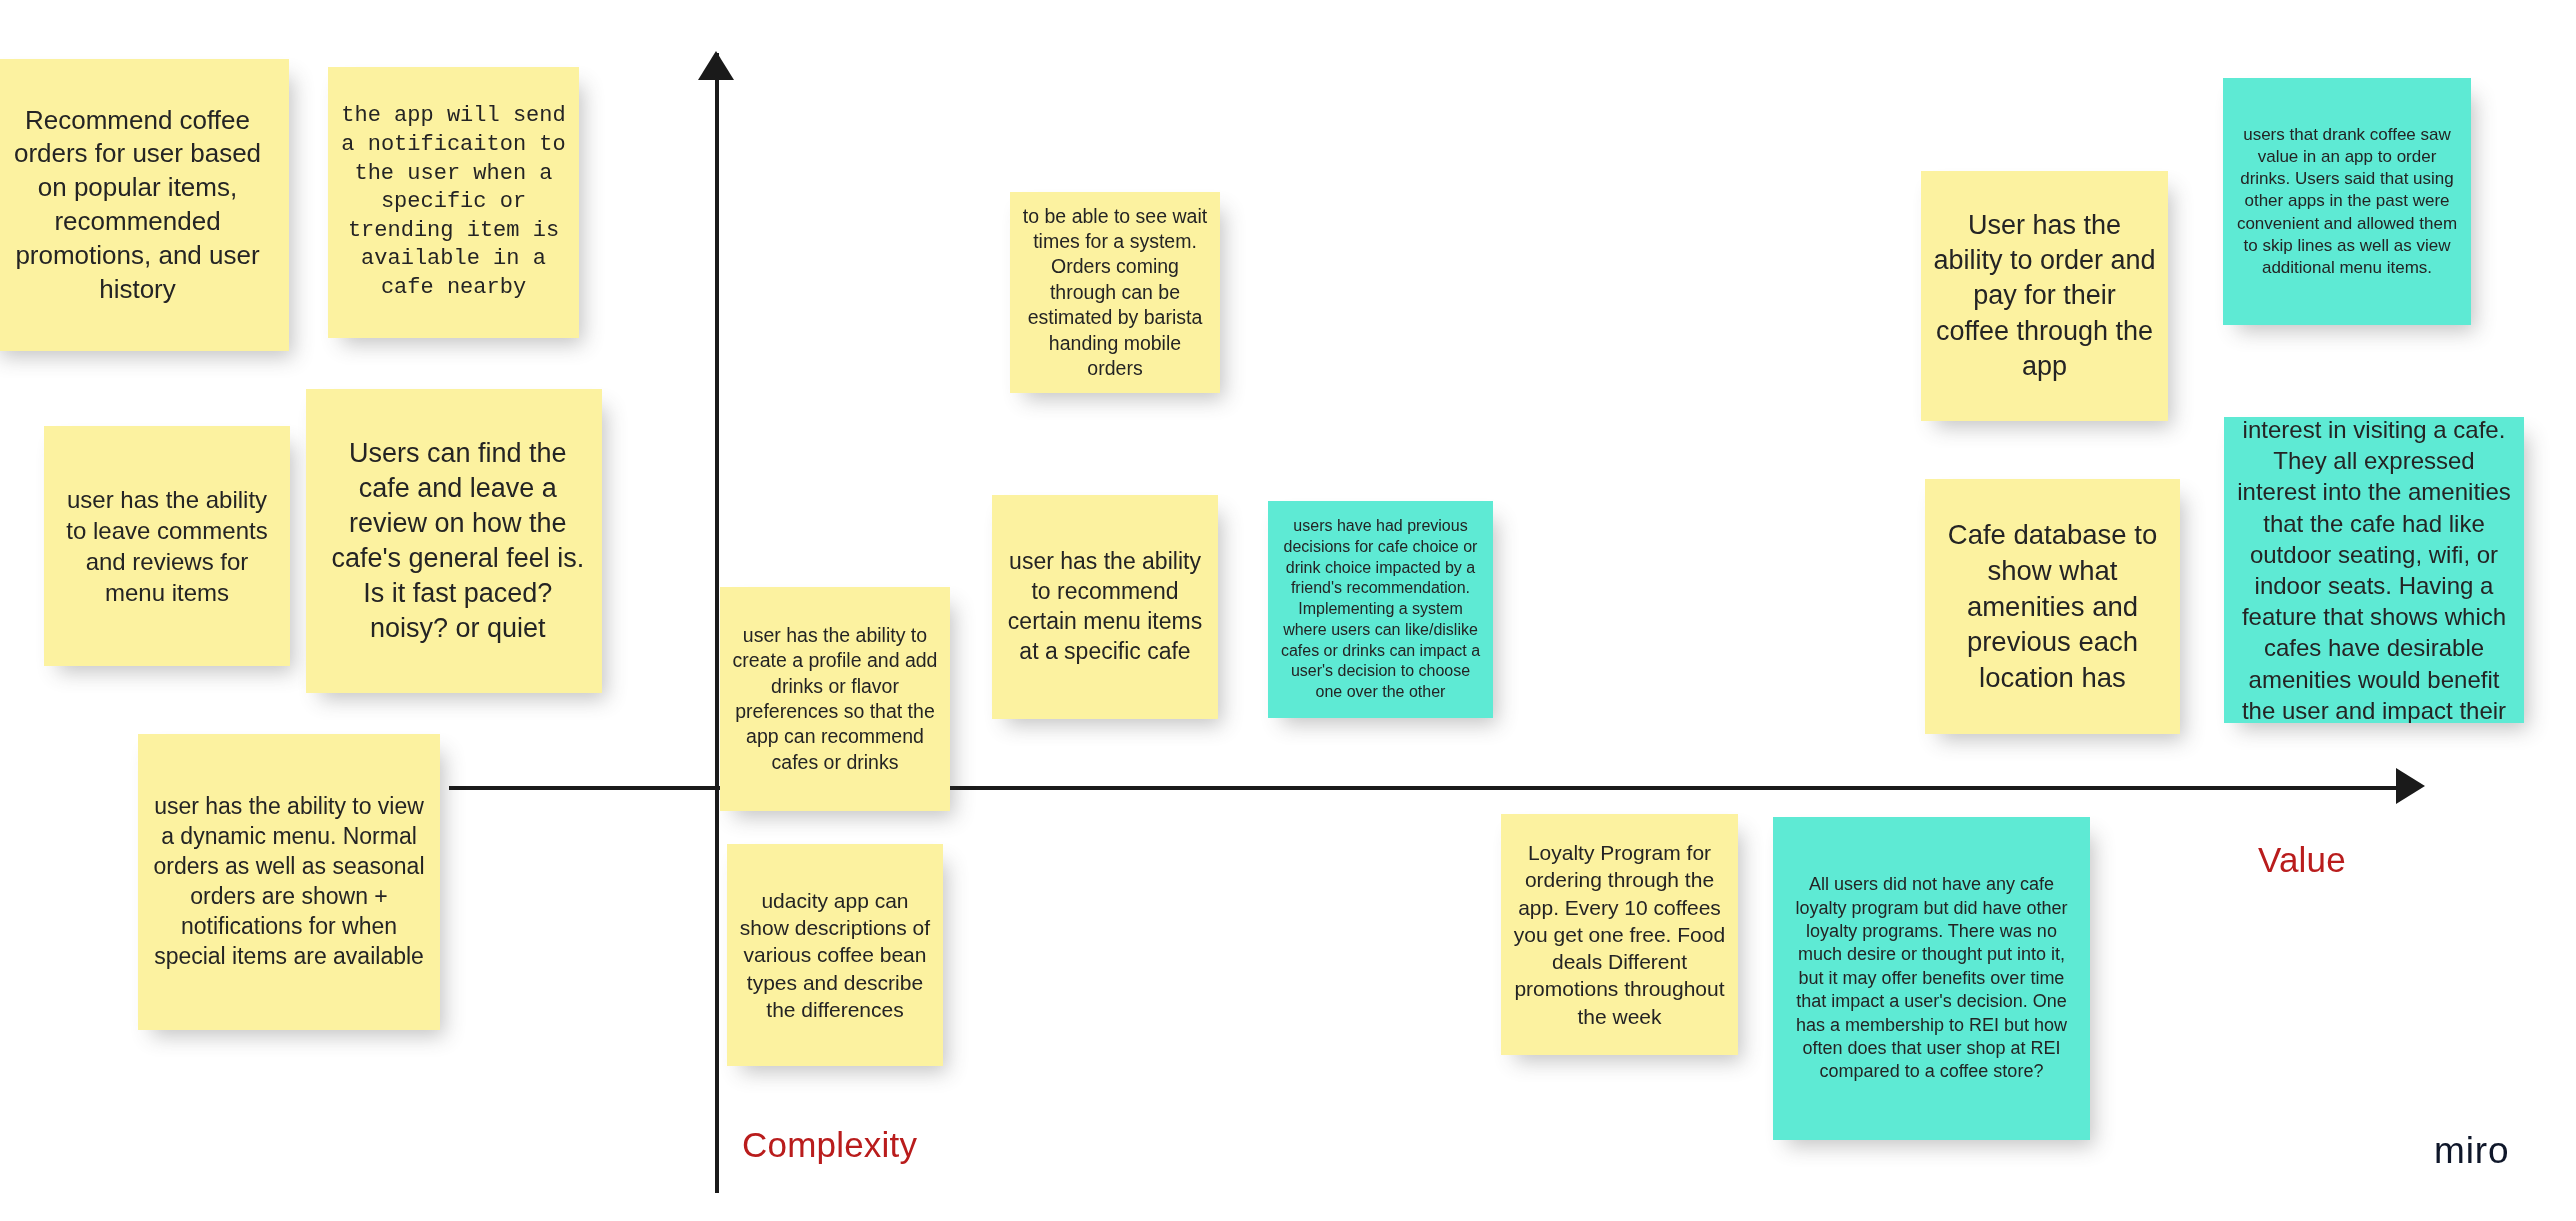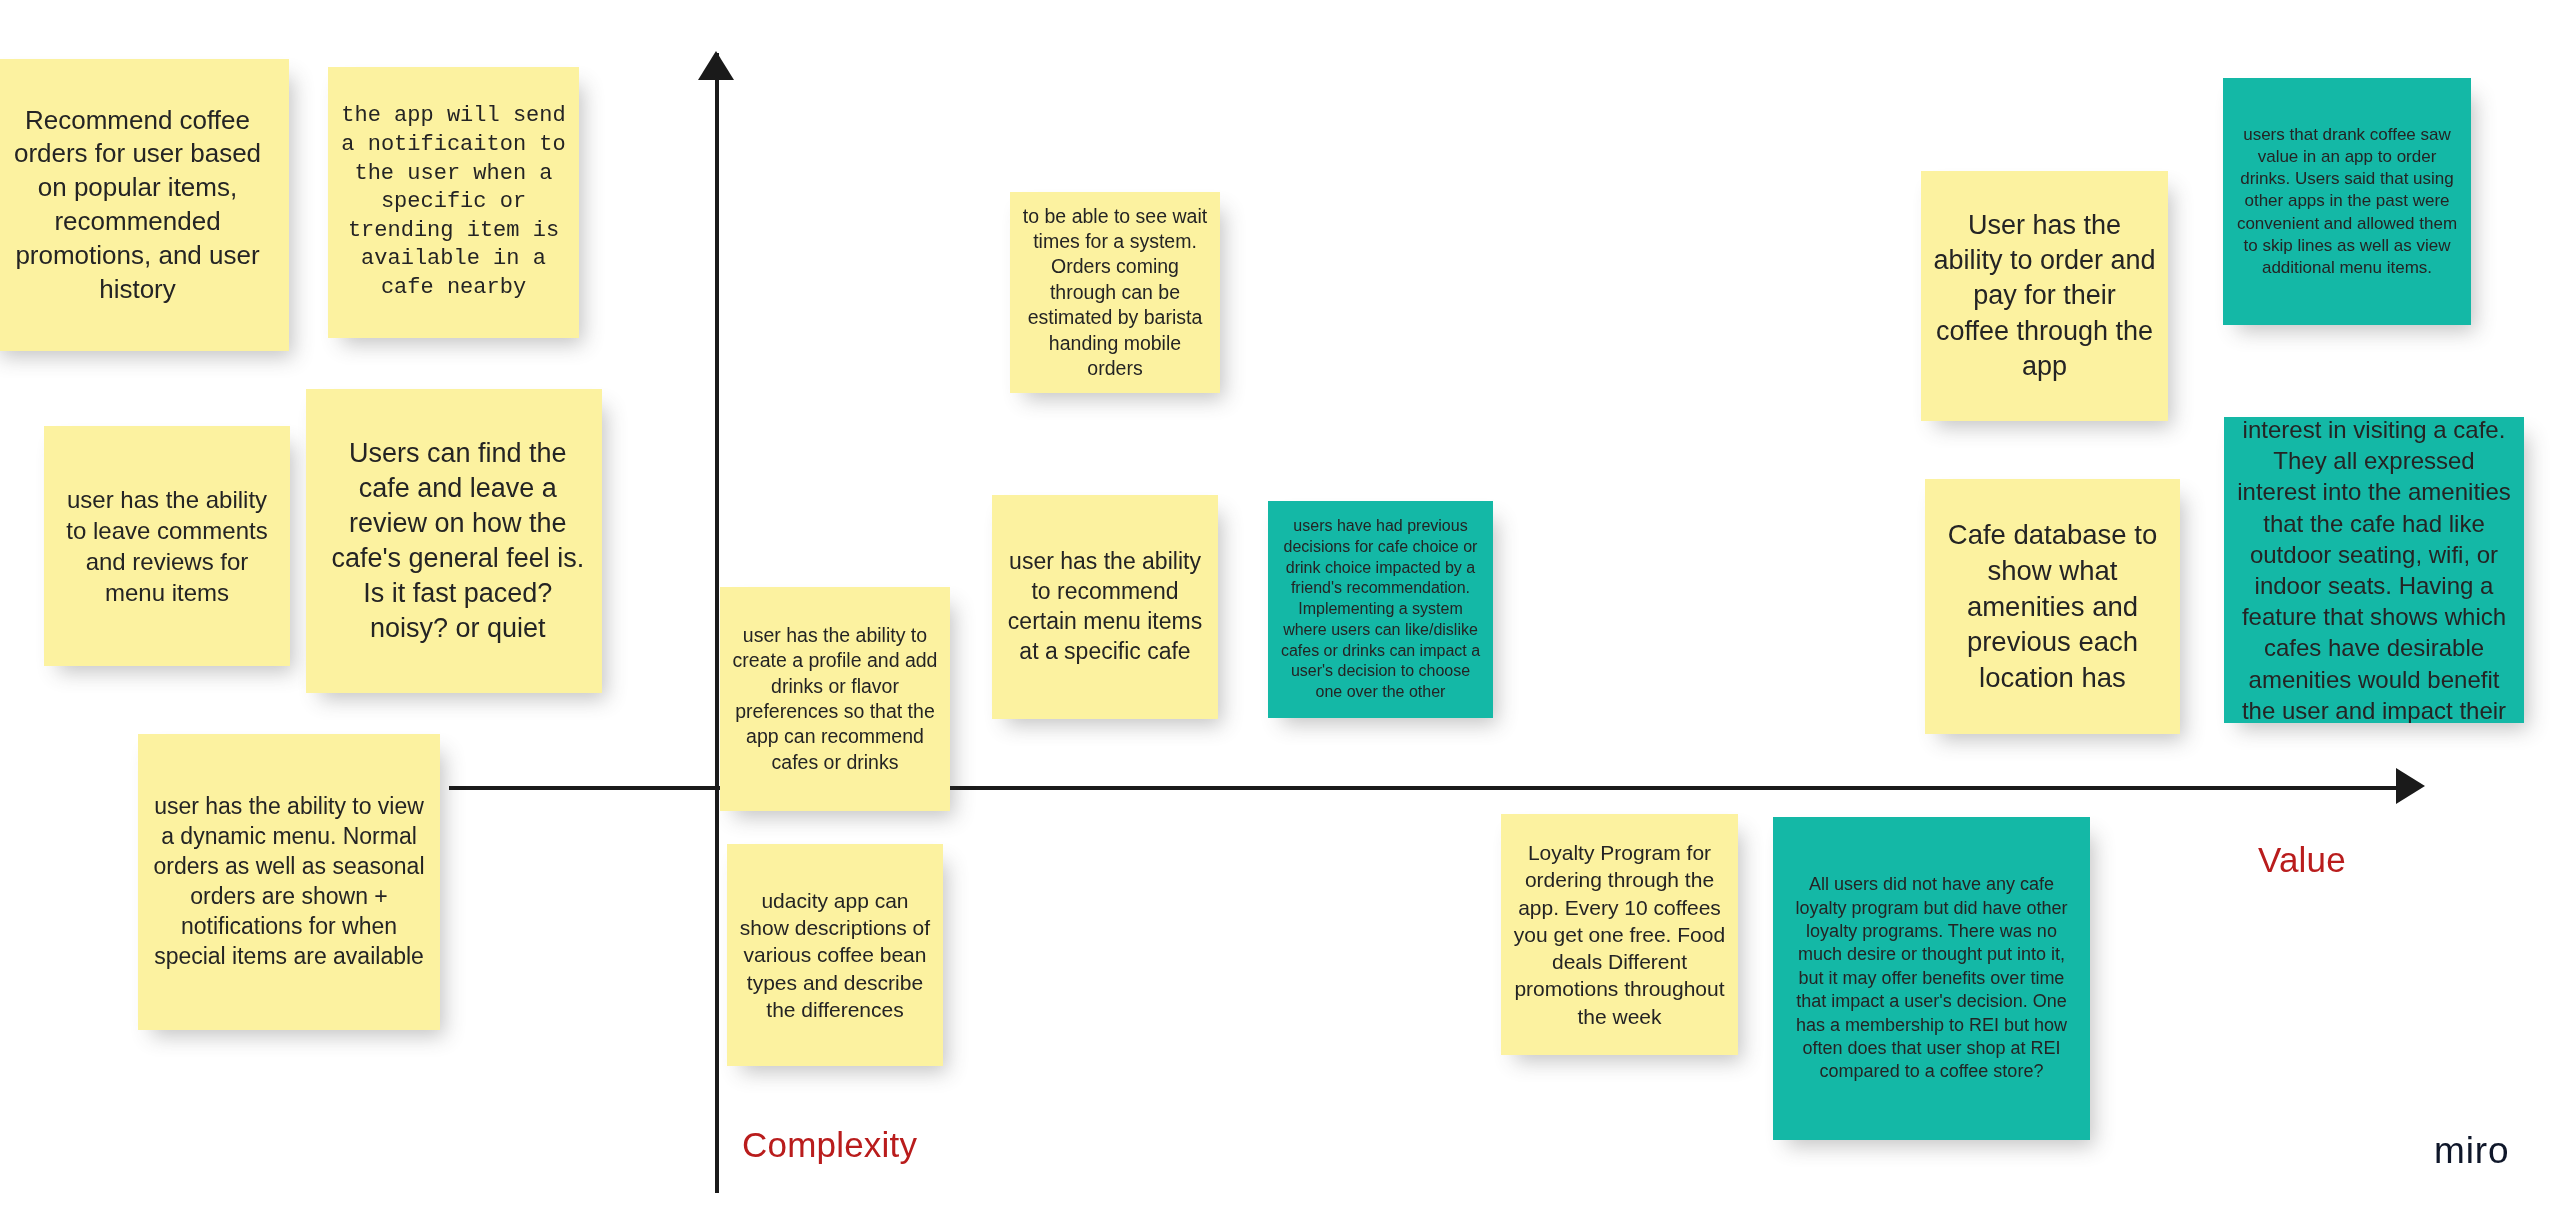--- a/index.html
+++ b/index.html
@@ -80,21 +80,21 @@
     justify-content: center;
     text-align: center;
     color: #242424;
     line-height: 1.30;
     padding: 10.6px 12.4px;
     box-shadow: 9px 12.4px 19.5px -5.3px rgba(60, 60, 60, 0.30);
     overflow: hidden;
     word-wrap: break-word;
   }
   .note.yellow { background: #fcf2a0; }
-  .note.blue   { background: #14b8a6; }
+  .note.blue   { background: #5eead4; }
   .note-text { display: block; width: 100%; }
 </style>
 </head>
 <body>
 
 <div id="board">
 
   <div class="axis-line" id="axis-vertical-line"></div>
   <div class="arrow-head" id="axis-vertical-arrow"></div>
   <div class="axis-line" id="axis-horizontal-line"></div>

